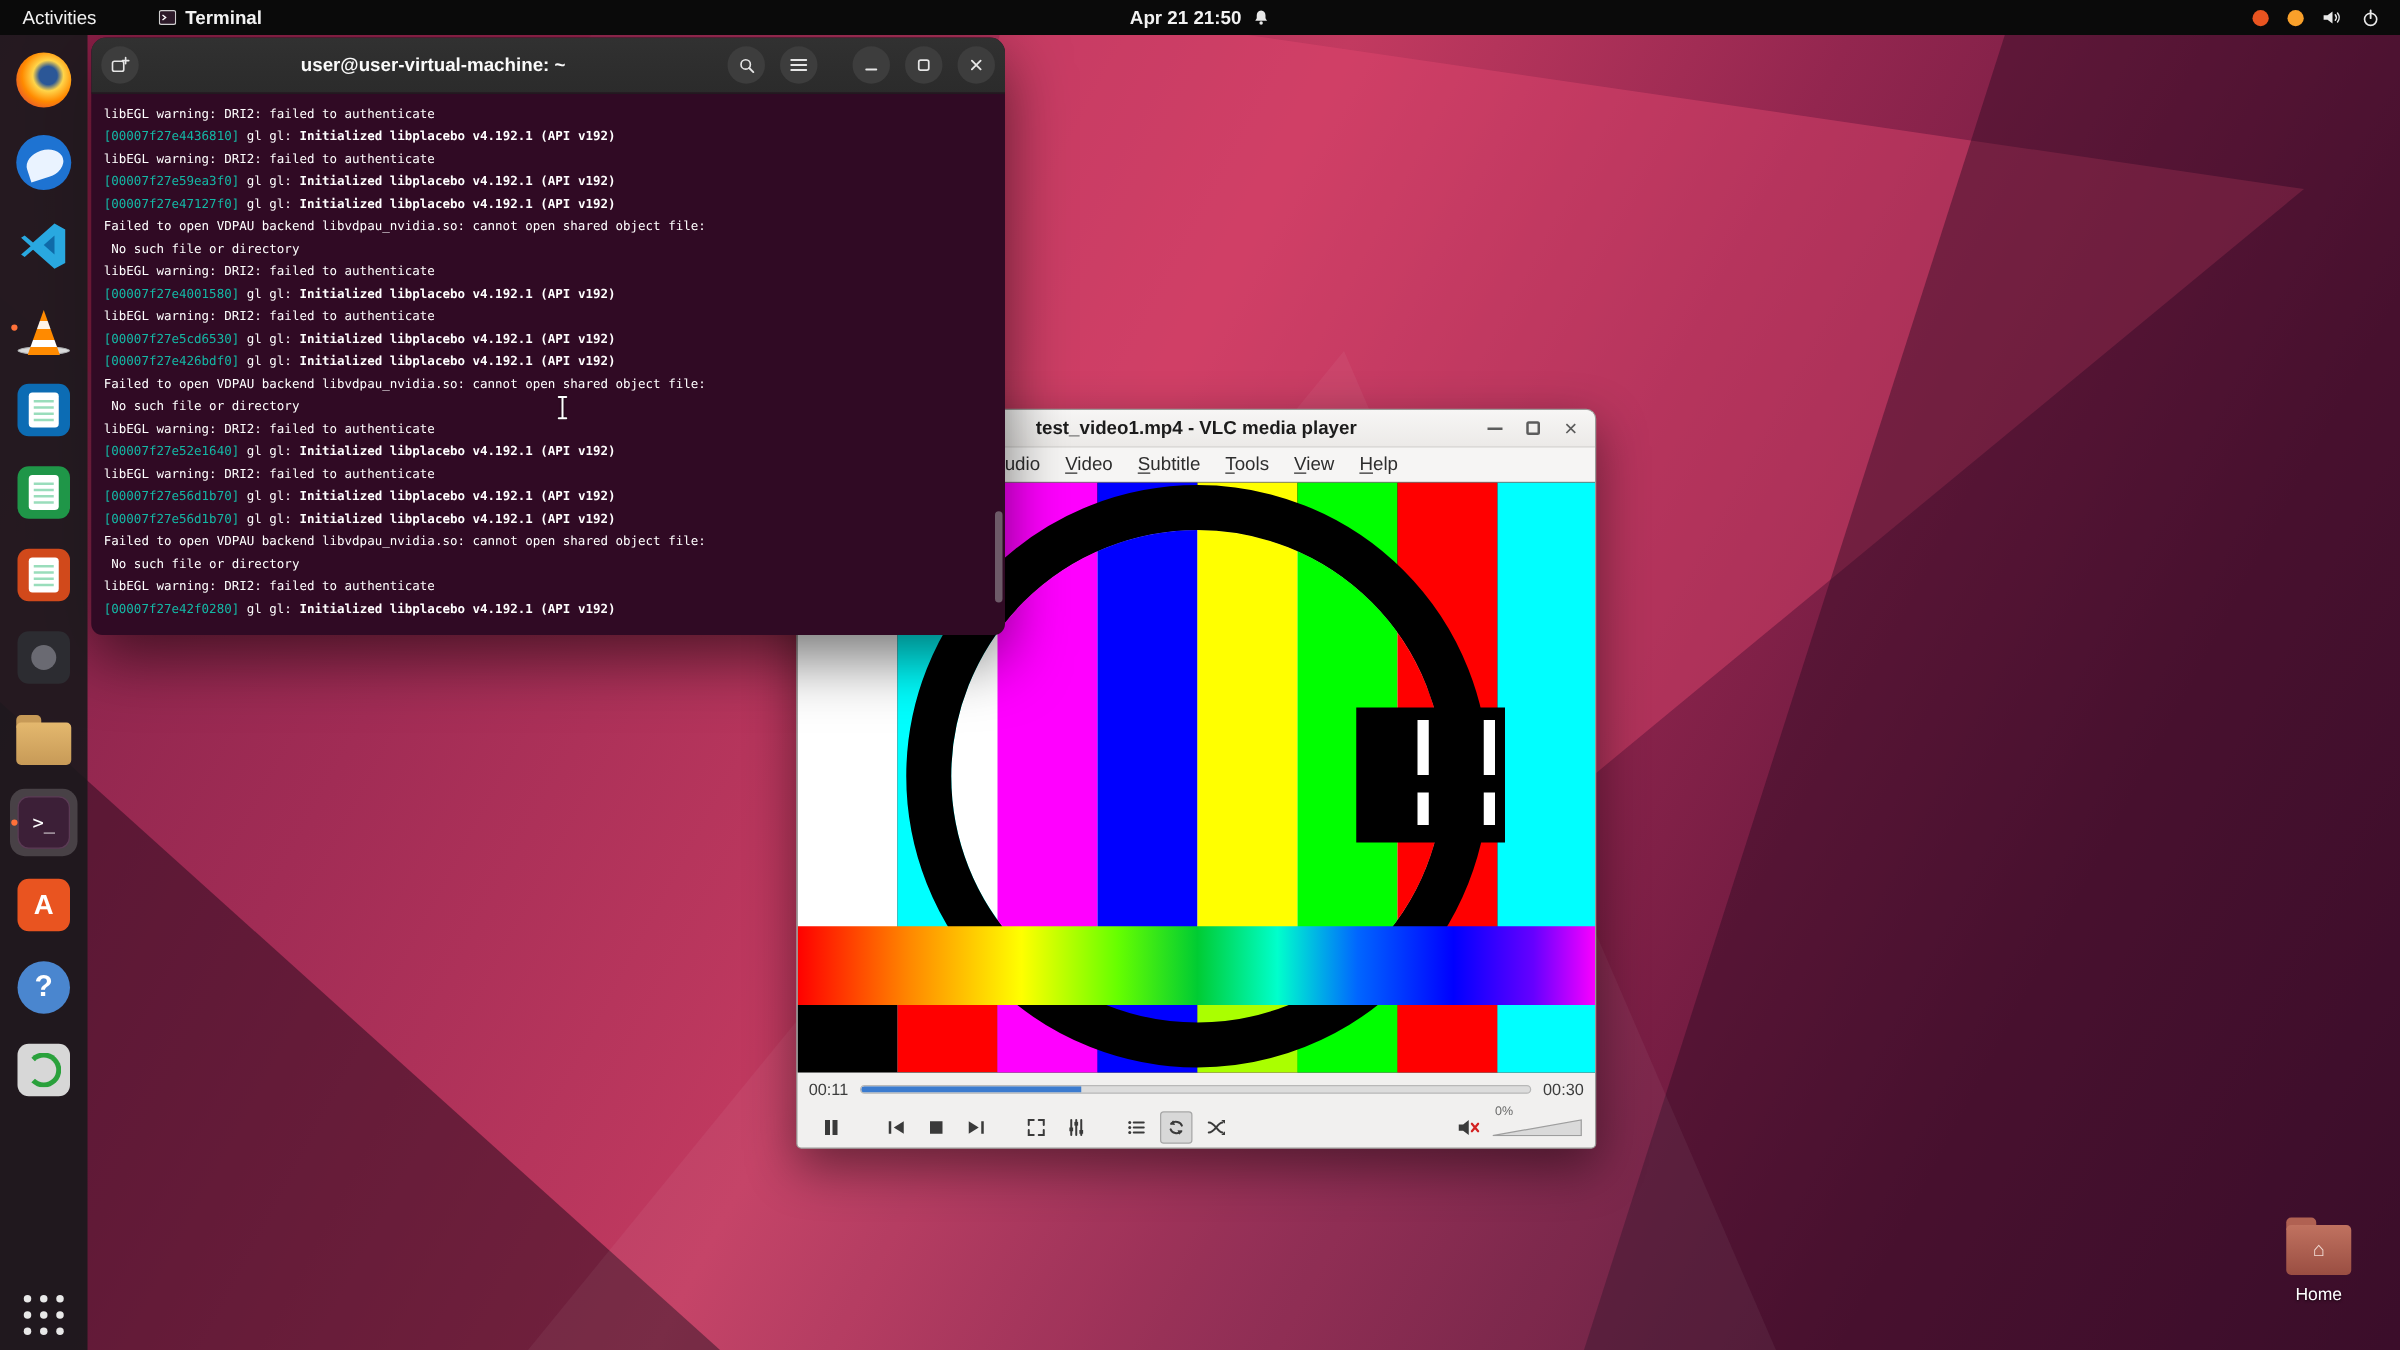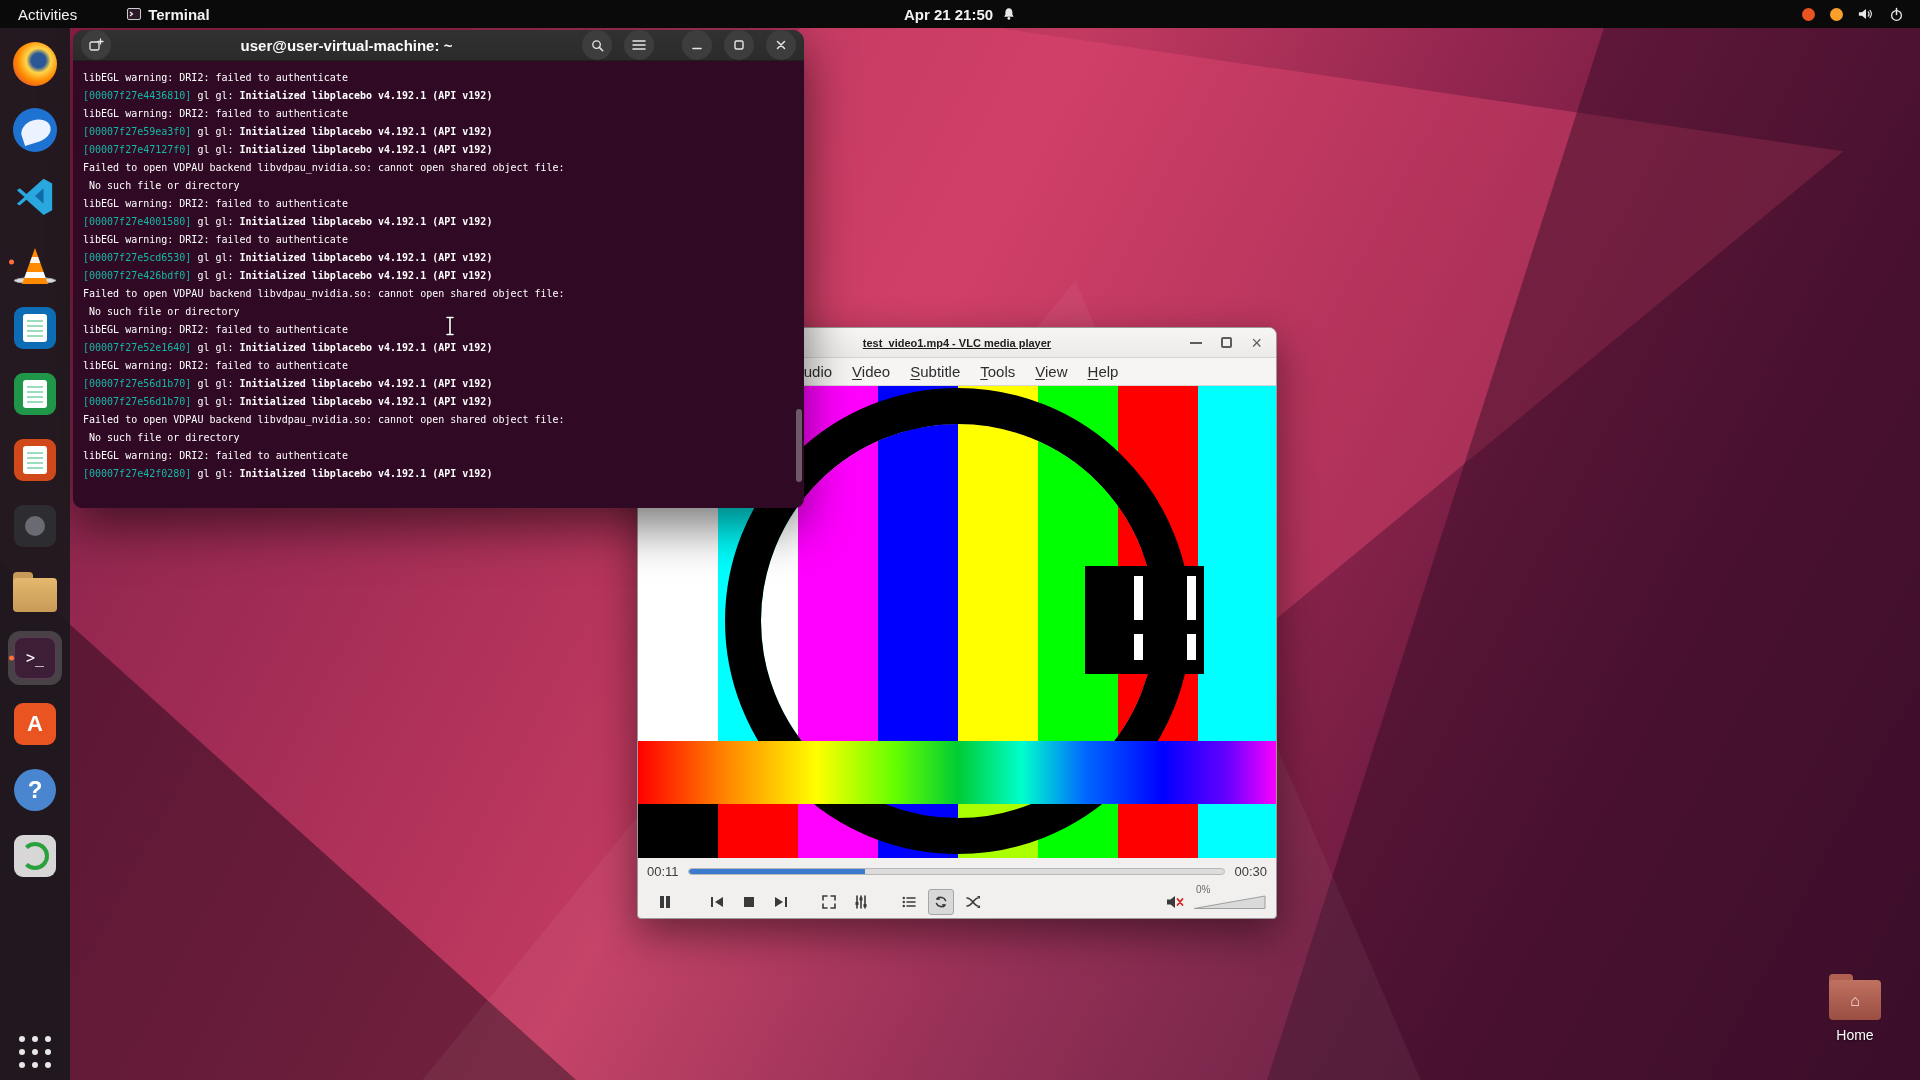--- a/index.html
+++ b/index.html
@@ -61,41 +61,41 @@
   .ic-updater::after{content:"";width:20px;height:20px;border-radius:50%;border:4px solid #2aa13c;border-left-color:transparent;}
   .apps-grid{margin-top:auto;display:grid;grid-template-columns:repeat(3,6px);grid-template-rows:repeat(3,6px);gap:7px;}
   .apps-grid i{width:6px;height:6px;border-radius:50%;background:#e8e8e8;}
 
   
   .win{position:absolute;}
 
   
   .terminal{left:73px;top:30px;width:731px;height:478px;border-radius:12px 12px 9px 9px;
     box-shadow:0 18px 50px rgba(0,0,0,.55);z-index:40;overflow:hidden;background:#300a24;}
-  .t-header{height:31px;background:linear-gradient(#313131,#2b2b2b);display:flex;align-items:center;
+  .t-header{height:45px;background:linear-gradient(#313131,#2b2b2b);display:flex;align-items:center;
     padding:0 8px;border-bottom:1px solid #1f1f1f;}
   .t-title{flex:1;text-align:center;color:#fafafa;font-weight:bold;font-size:15px;}
   .t-btn{width:30px;height:30px;border-radius:50%;background:#3d3d3d;border:none;color:#e6e6e6;
     display:flex;align-items:center;justify-content:center;flex:0 0 auto;}
   .t-actions{display:flex;align-items:center;gap:12px;}
   .t-actions .spc{width:4px;}
   .t-body{position:relative;height:436px;padding:8px 10px;color:#ffffff;
     font-family:"DejaVu Sans Mono","Liberation Mono",monospace;font-size:10px;line-height:18px;white-space:pre;}
   .tline .addr{color:#14b8a6;}
   .tline .tbold{font-weight:bold;}
   .t-scroll{position:absolute;right:2px;top:42px;bottom:4px;width:6px;}
   .t-scroll .thumb{position:absolute;right:0;top:78%;height:17%;width:6px;border-radius:3px;background:#6d5a68;}
   .ibeam{position:absolute;left:372px;top:286px;}
 
   
   .vlc{left:637px;top:327px;width:640px;height:592px;border-radius:8px 8px 4px 4px;overflow:hidden;
     box-shadow:0 14px 40px rgba(0,0,0,.45);z-index:20;background:#f1f0ef;border:1px solid #9c9a98;}
   .v-titlebar{height:30px;background:linear-gradient(#f7f6f5,#eceae8);border-bottom:1px solid #d5d3d1;
     position:relative;display:flex;align-items:center;}
-  .v-title{position:absolute;left:0;right:0;text-align:center;font-size:11px;font-weight:bold;color:#1c1c1c;text-decoration:underline;}
+  .v-title{position:absolute;left:0;right:0;text-align:center;font-size:15px;font-weight:bold;color:#1c1c1c;}
   .v-winctl{margin-left:auto;display:flex;align-items:center;gap:19px;padding-right:14px;z-index:2;}
   .v-winctl .wmin{width:12px;height:2px;background:#5c5c5c;}
   .v-winctl .wmax{width:11px;height:11px;border:2px solid #5c5c5c;border-radius:2px;}
   .v-winctl .wclose{font-size:18px;line-height:12px;color:#5c5c5c;}
   .v-menubar{height:28px;background:#f6f5f4;border-bottom:1px solid #d8d6d4;display:flex;align-items:center;
     font-size:15px;color:#2e2e2e;padding-left:4px;}
   .menu-item{padding:3px 10px;}
   .menu-item u{text-decoration-thickness:1px;text-underline-offset:2px;}
   .v-video{height:472px;background:#000;}
   .v-video svg{display:block;width:640px;height:472px;}

